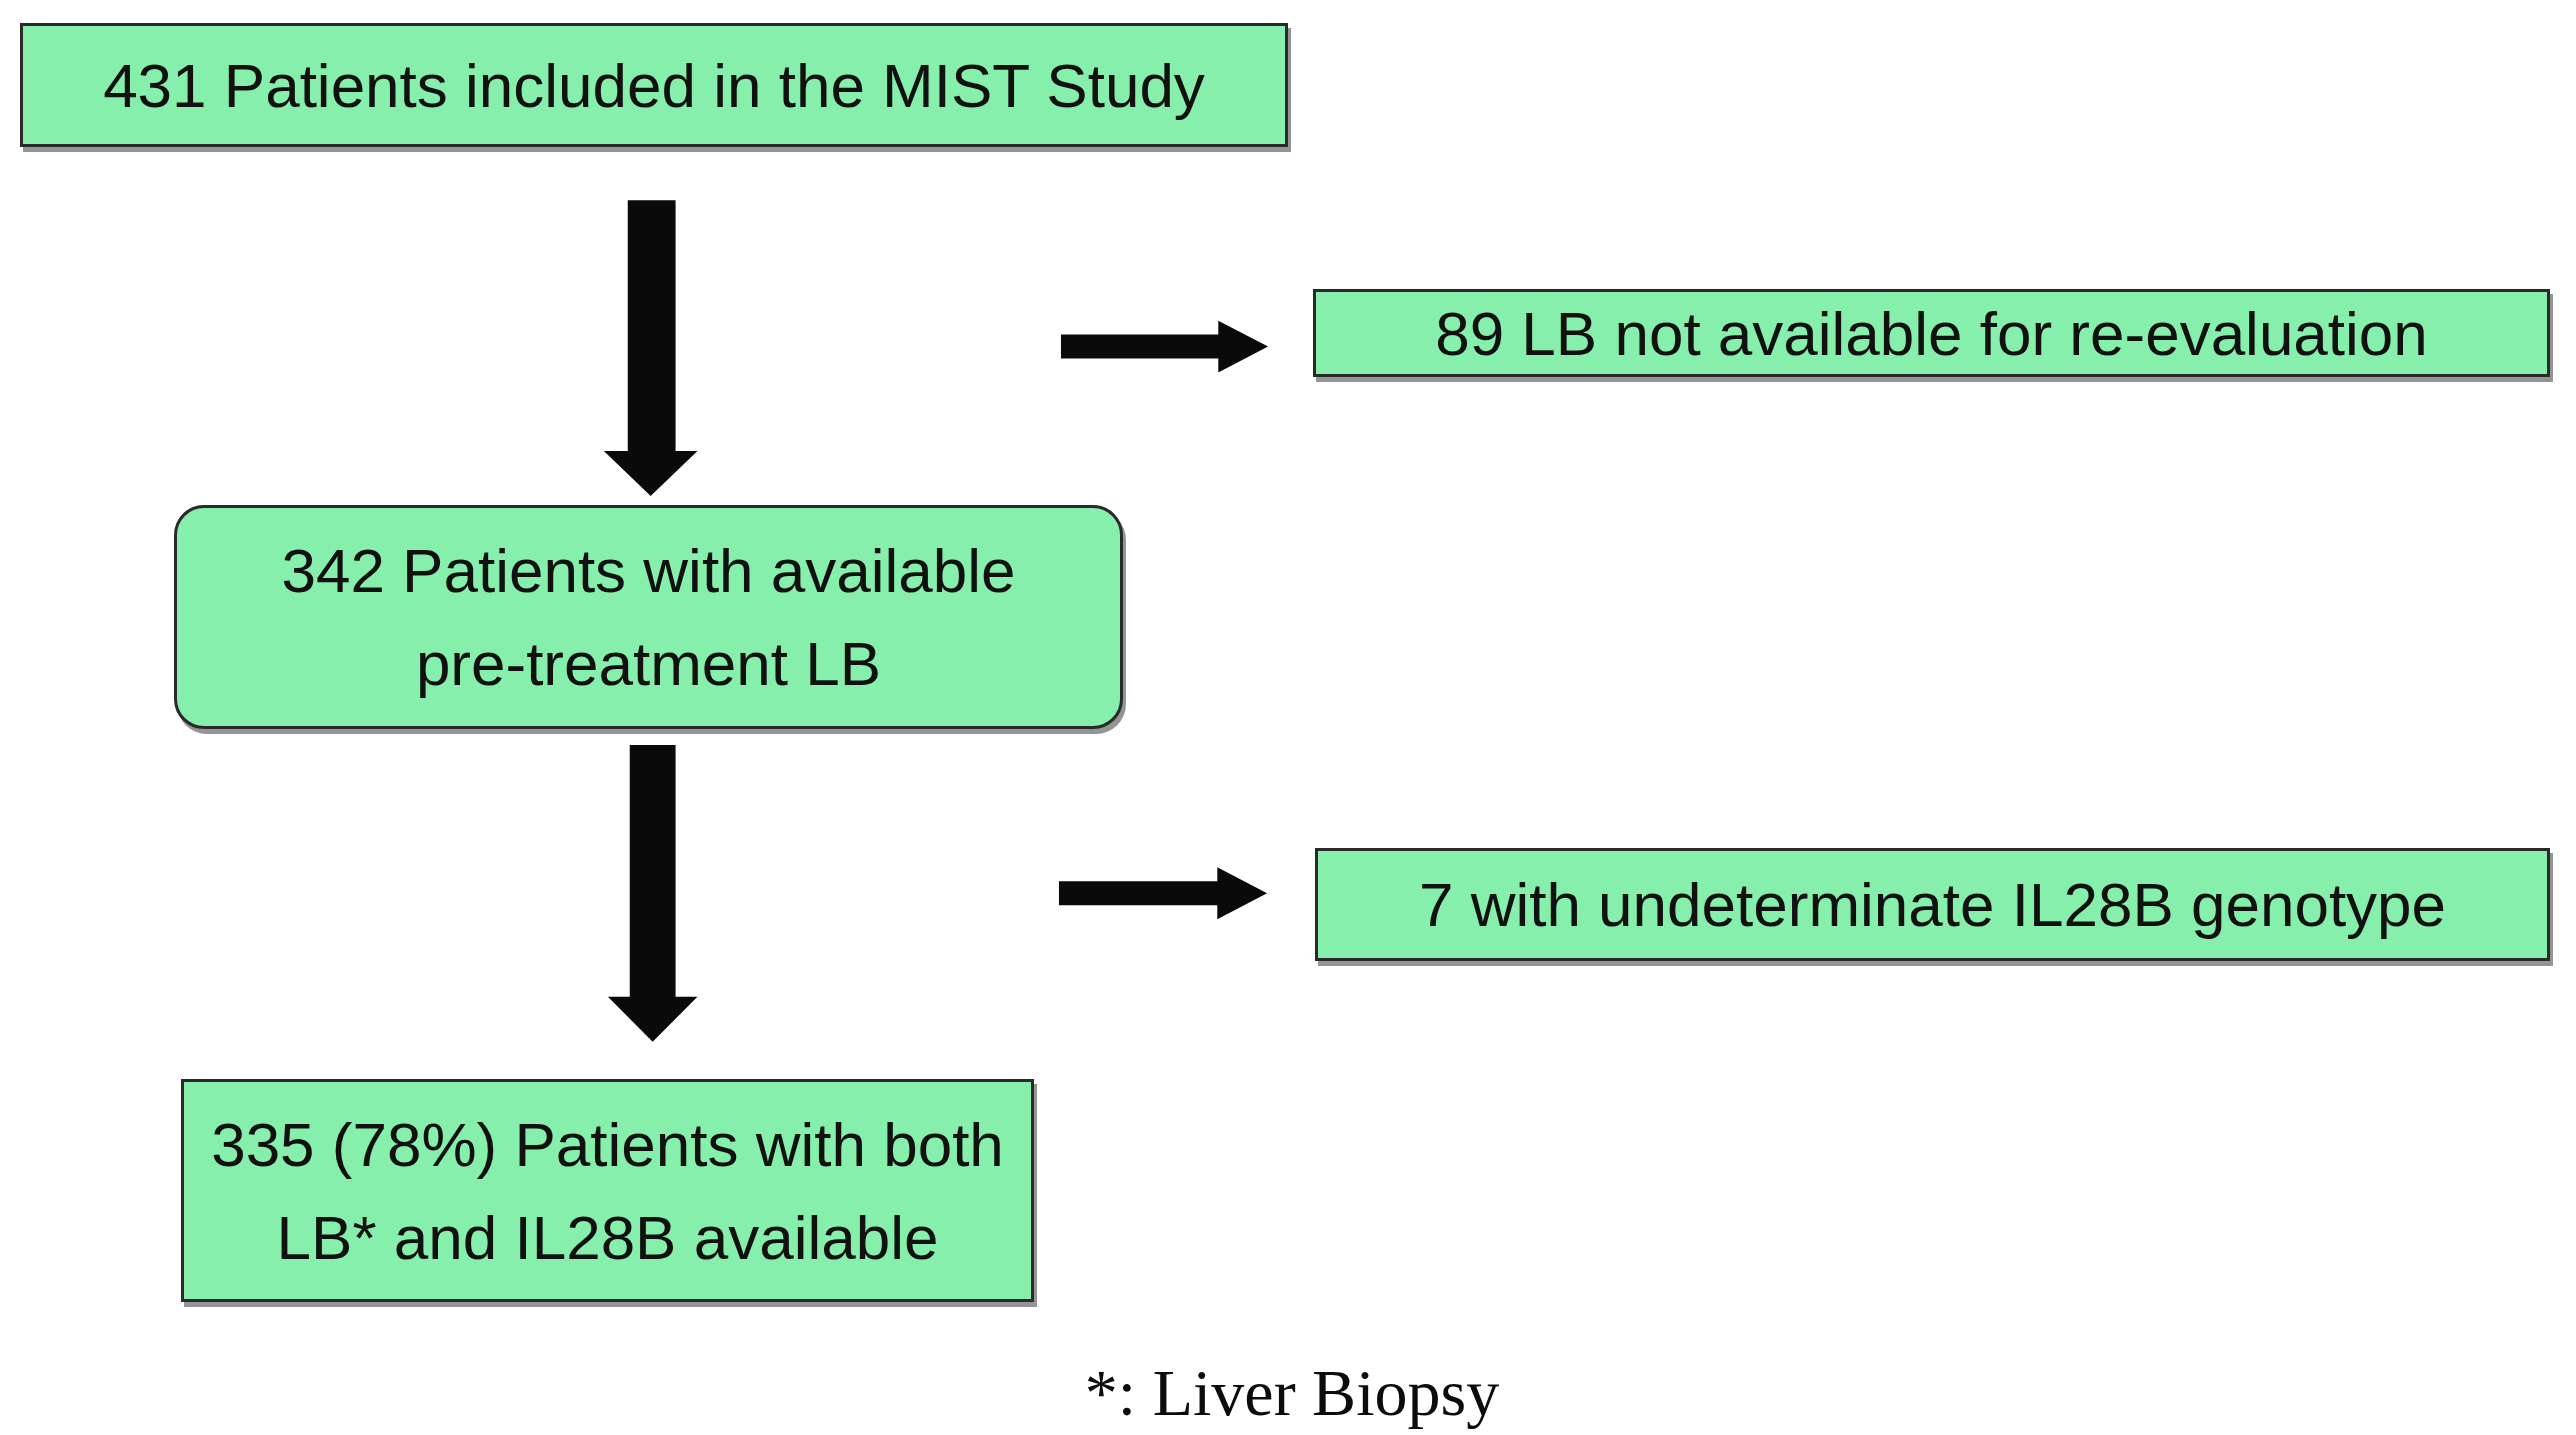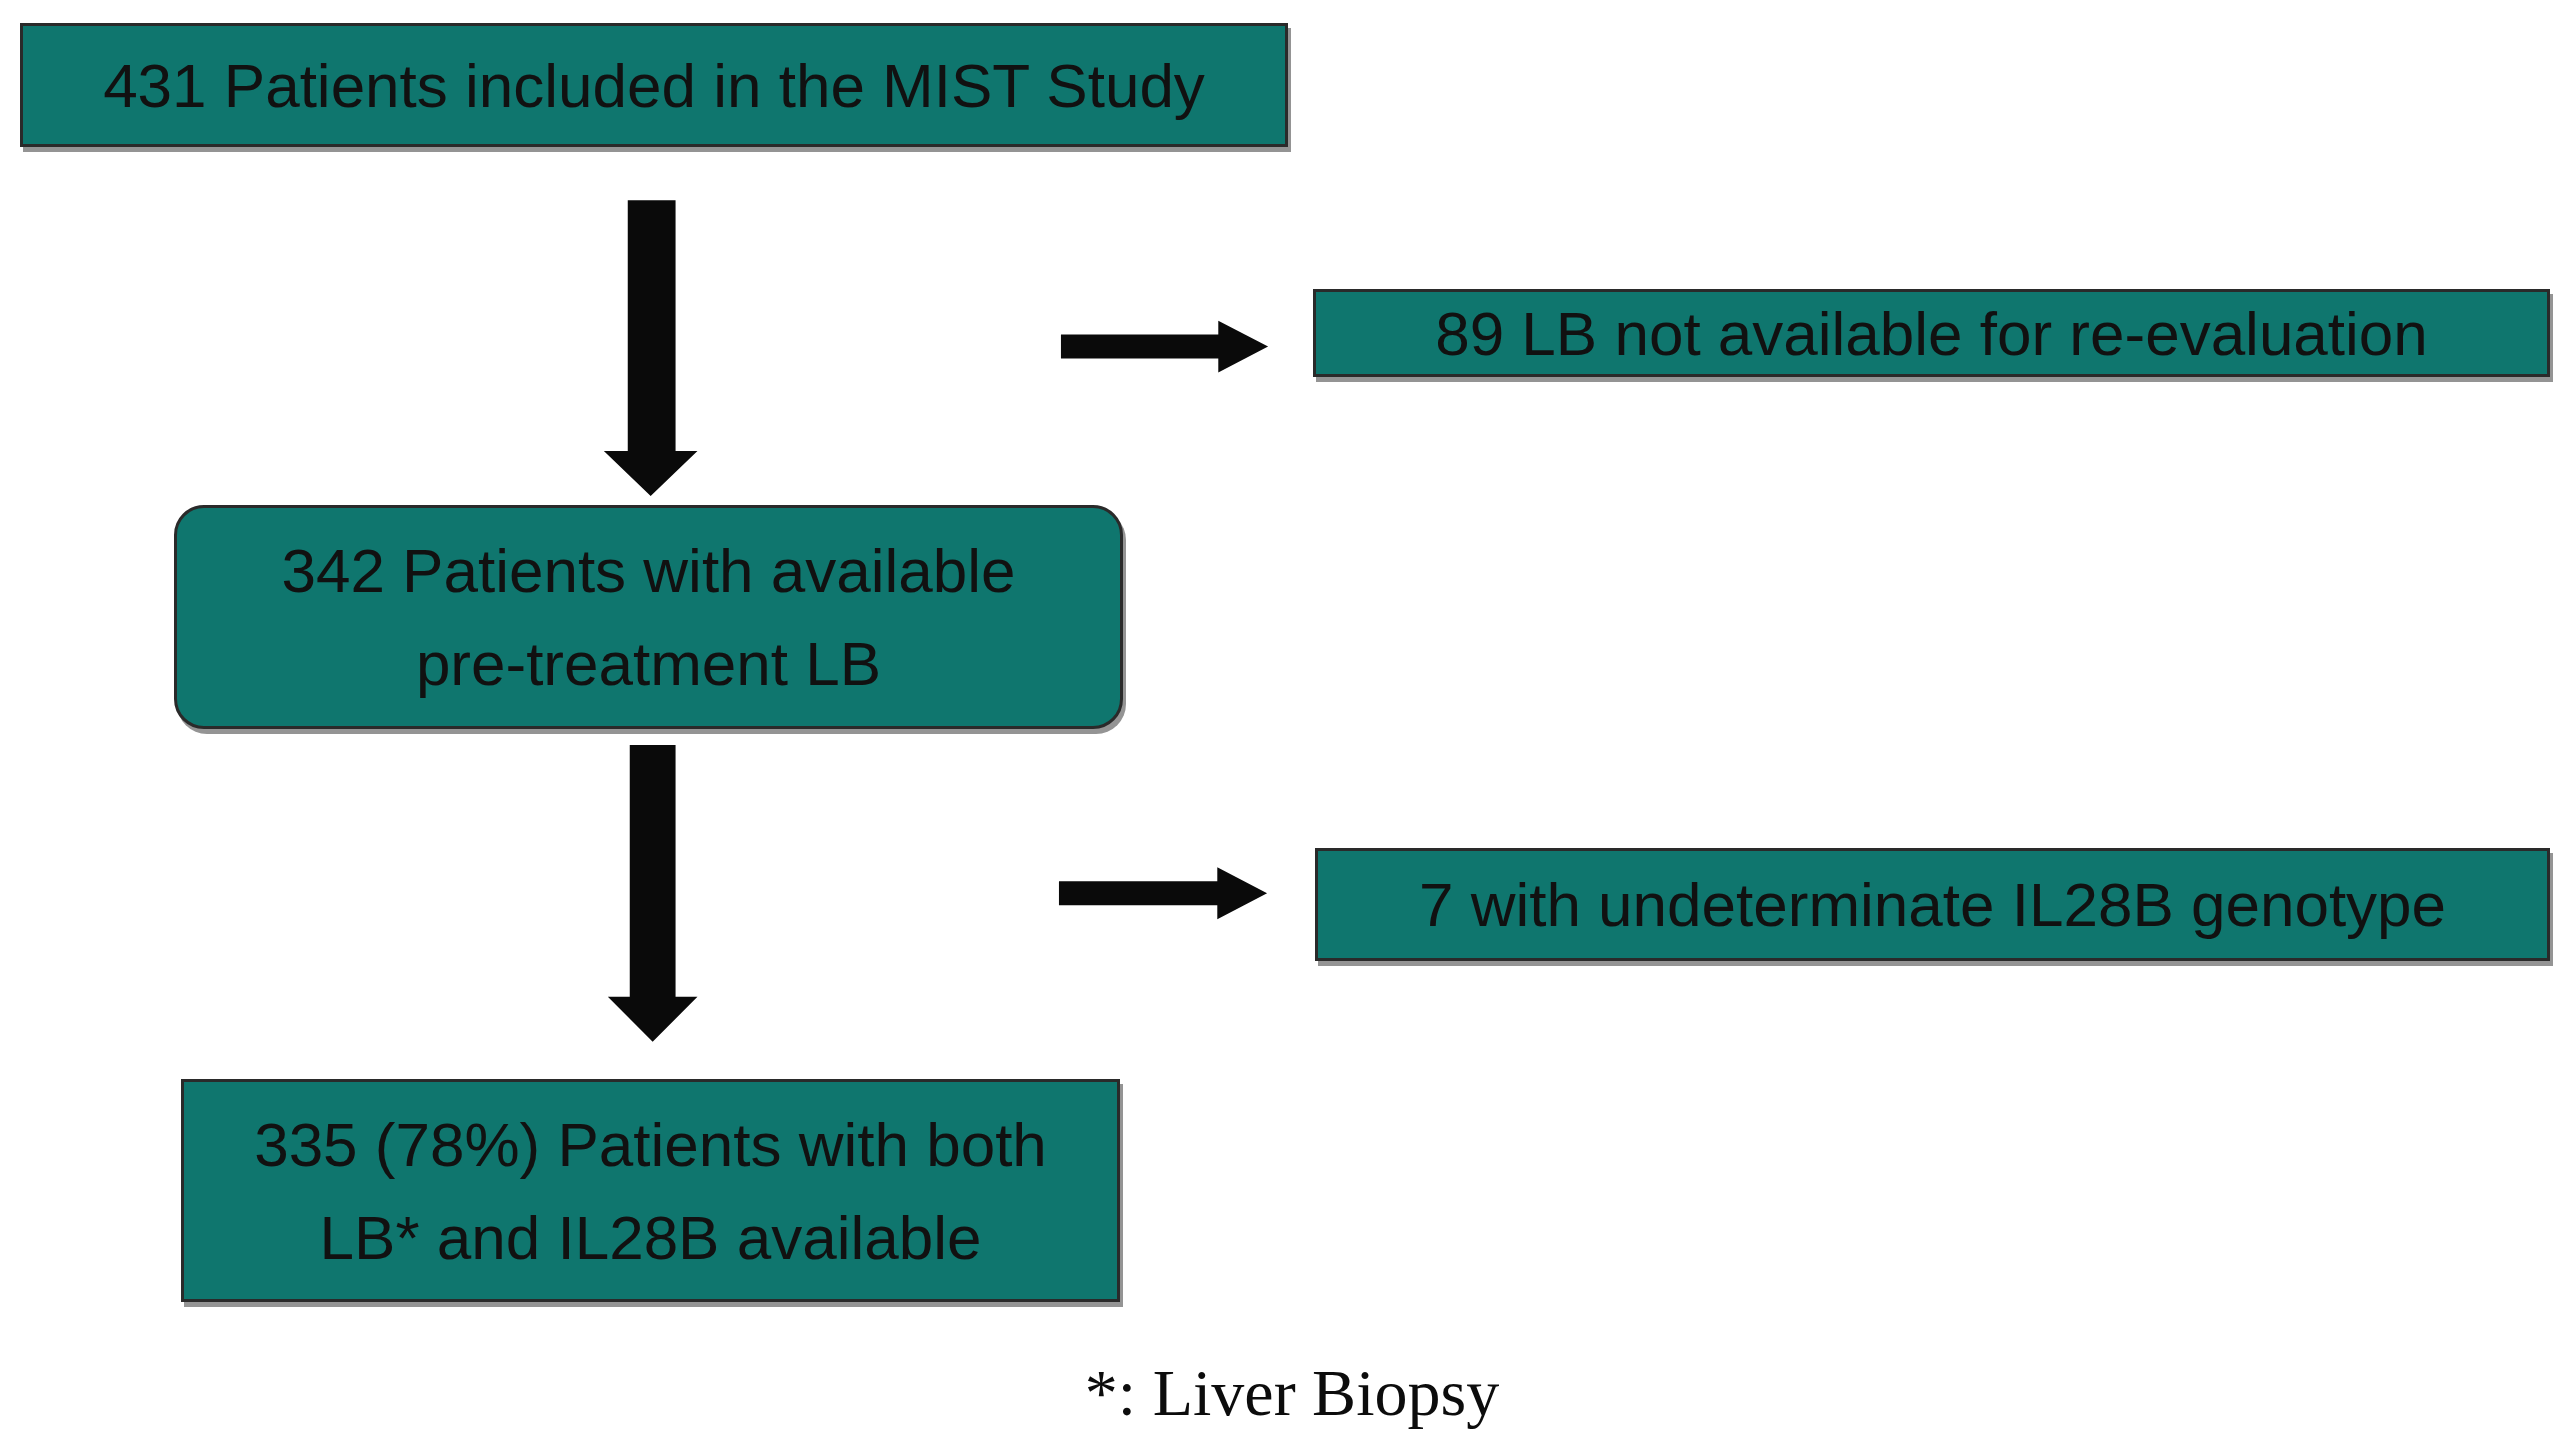--- a/index.html
+++ b/index.html
@@ -15,40 +15,40 @@
   .canvas {
     position: relative;
     width: 2576px;
     height: 1435px;
     background: #ffffff;
     overflow: hidden;
   }
   .node {
     position: absolute;
     box-sizing: border-box;
-    background: #0f766e;
+    background: #86efac;
     border: 3px solid #2a2a2a;
     box-shadow: 3px 5px 0 #949494;
     color: #111111;
     display: flex;
     flex-direction: column;
     align-items: center;
     justify-content: center;
     text-align: center;
     font-size: 62px;
     line-height: 1.5;
     letter-spacing: 0px;
     white-space: nowrap;
   }
   .node .line { display: block; }
   #box-431  { left: 20px;   top: 23px;   width: 1268px; height: 124px; }
   #box-89   { left: 1313px; top: 289px;  width: 1237px; height: 88px; }
   #box-342  { left: 174px;  top: 505px;  width: 949px;  height: 224px; border-radius: 30px; }
   #box-7    { left: 1315px; top: 832px;  width: 1235px; height: 113px; margin-top: 16px; }
-  #box-335  { left: 181px;  top: 1079px; width: 939px;  height: 223px; }
+  #box-335  { left: 181px;  top: 1079px; width: 853px;  height: 223px; }
   .arrows-layer {
     position: absolute;
     left: 0; top: 0;
     width: 2576px;
     height: 1435px;
     pointer-events: none;
   }
   .footnote {
     position: absolute;
     left: 4px;

